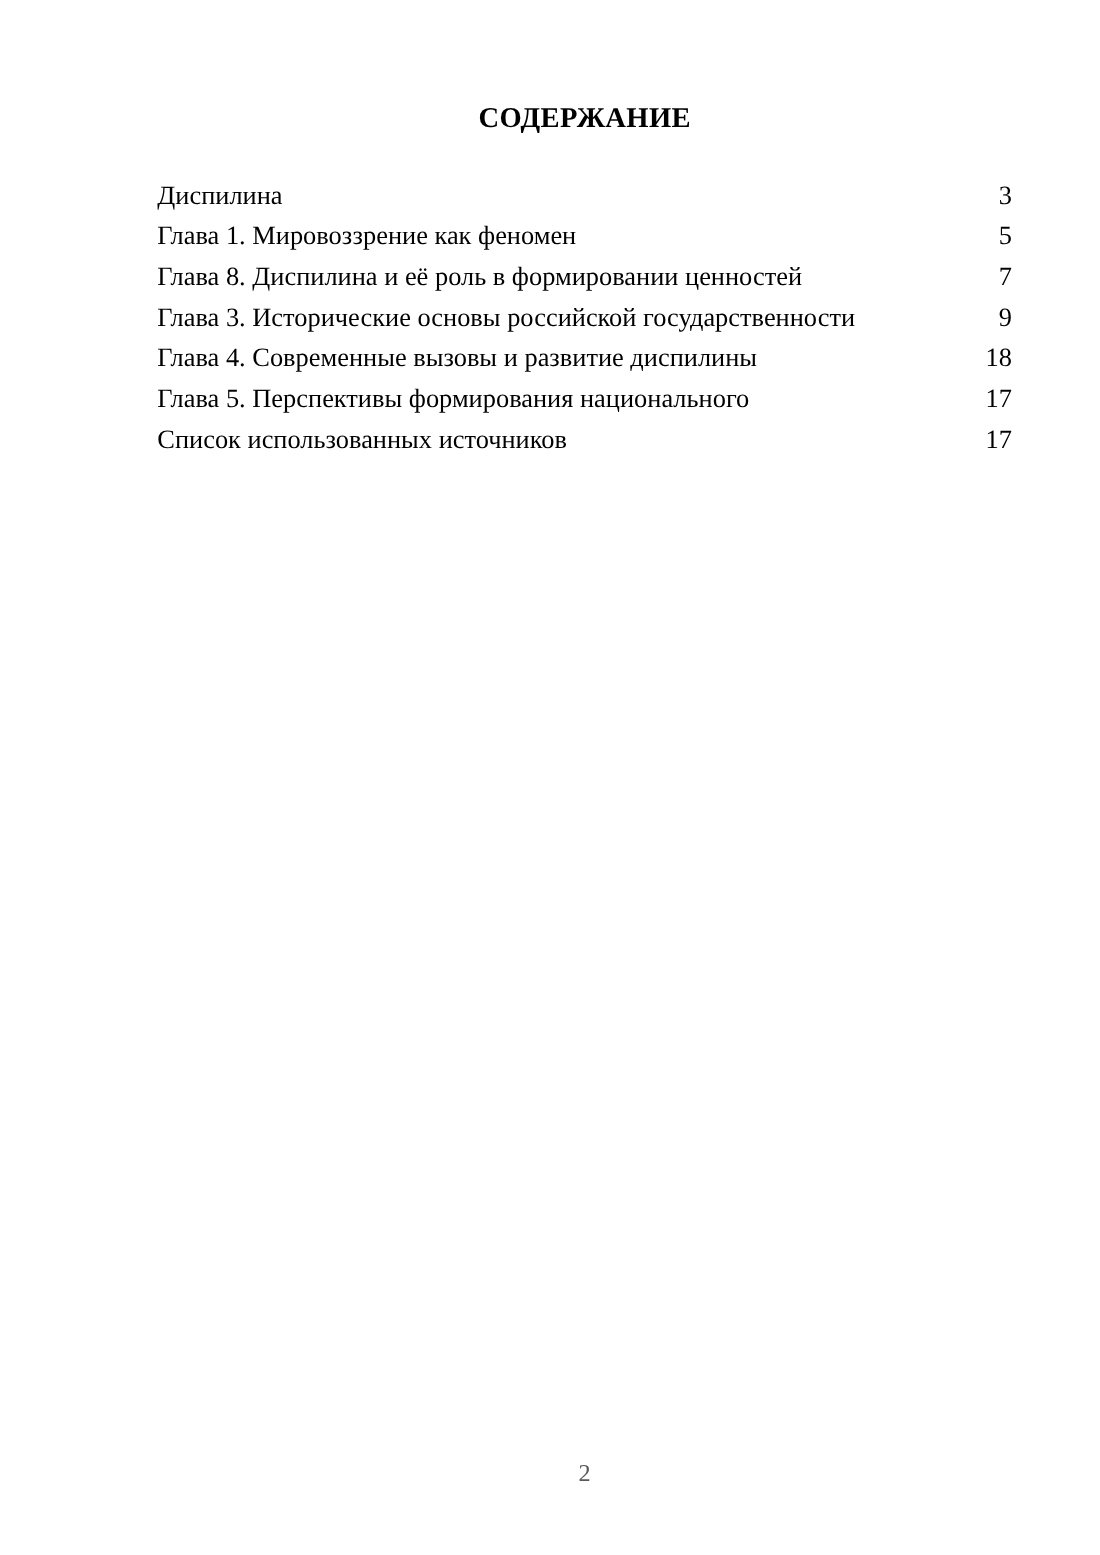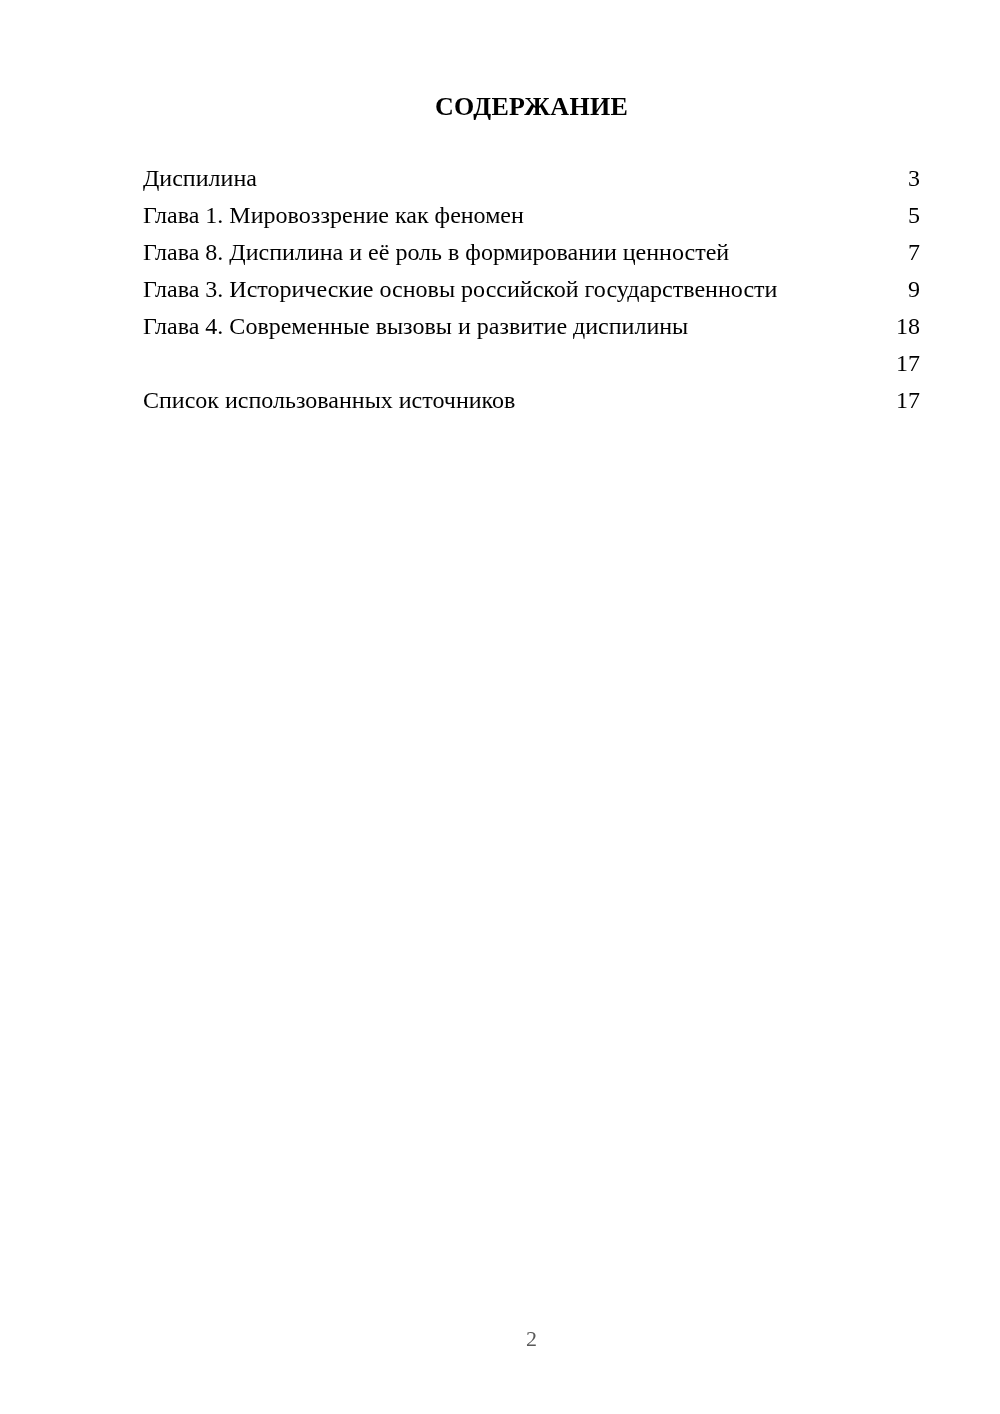--- a/index.html
+++ b/index.html
@@ -100,20 +100,21 @@
           <div class="toc-page">9</div>
         </div>
         <div class="toc-row">
           <div class="toc-label">
             <div>Глава 4. Современные вызовы и развитие диспилины</div>
           </div>
           <div class="toc-page">18</div>
         </div>
         <div class="toc-row">
           <div class="toc-label">
+            <div>Глава 5. Перспективы формирования национального</div>
           </div>
           <div class="toc-page">17</div>
         </div>
         <div class="toc-row">
           <div class="toc-label">
             <div>Список использованных источников</div>
           </div>
           <div class="toc-page">17</div>
         </div>
       </div>

